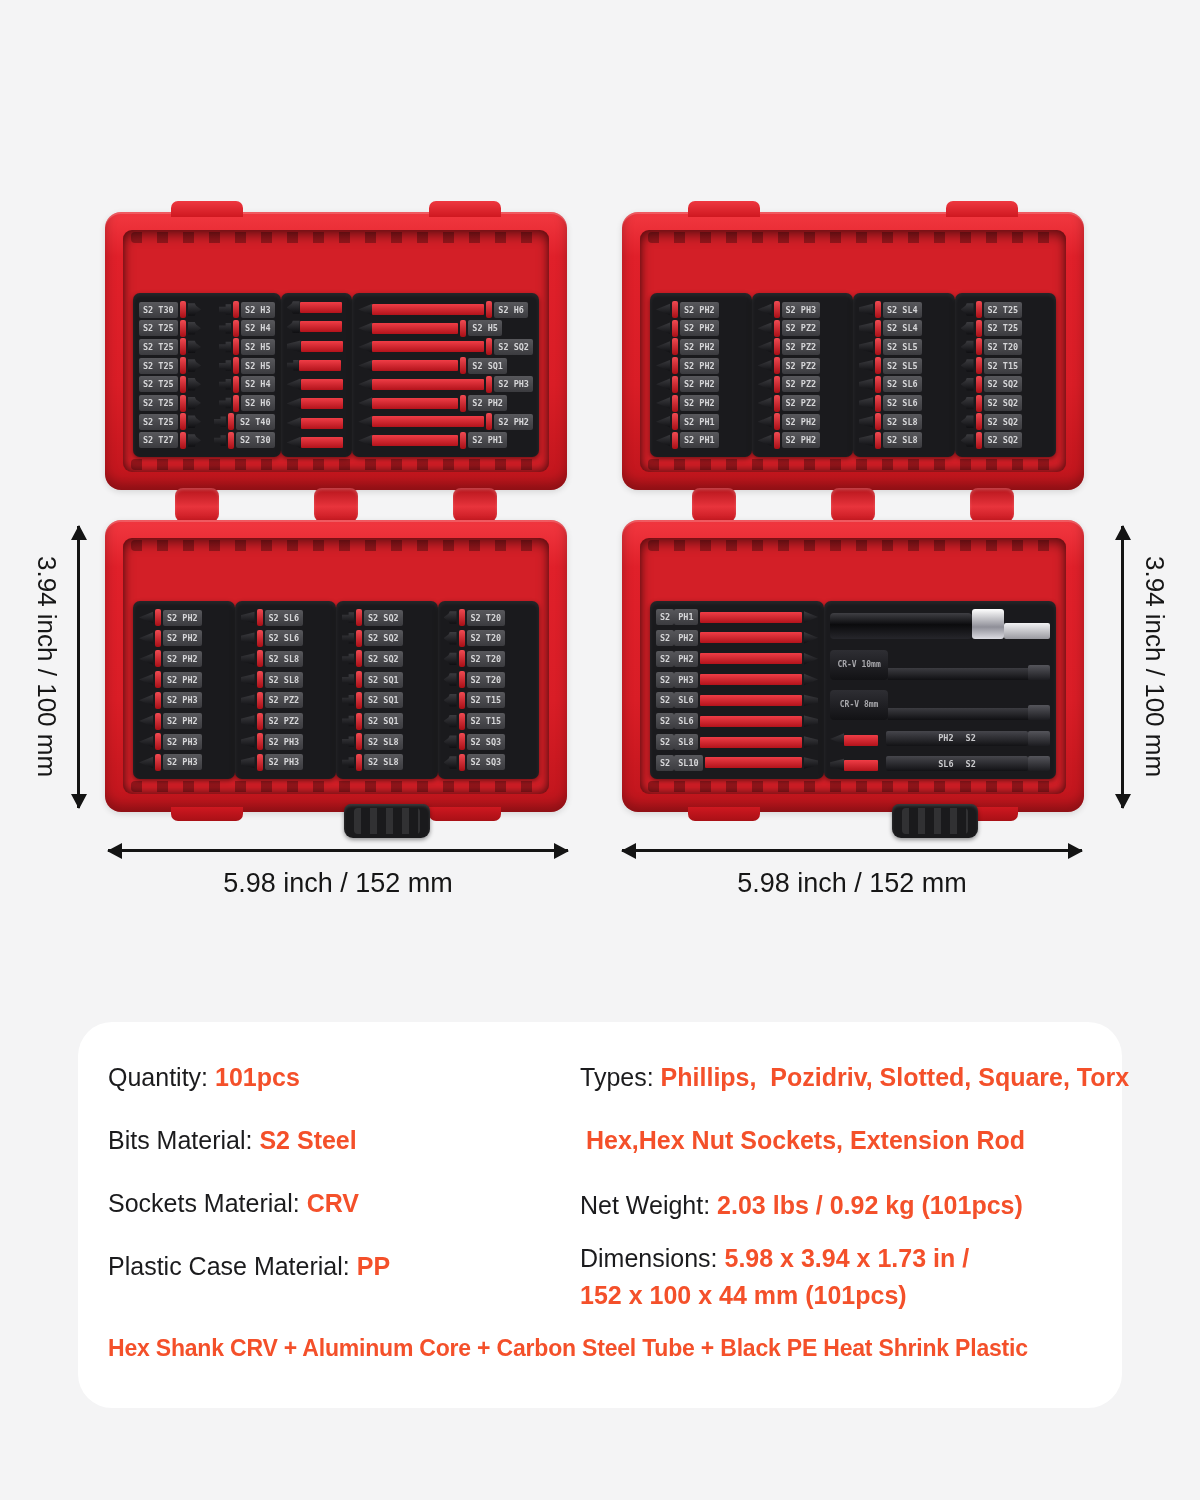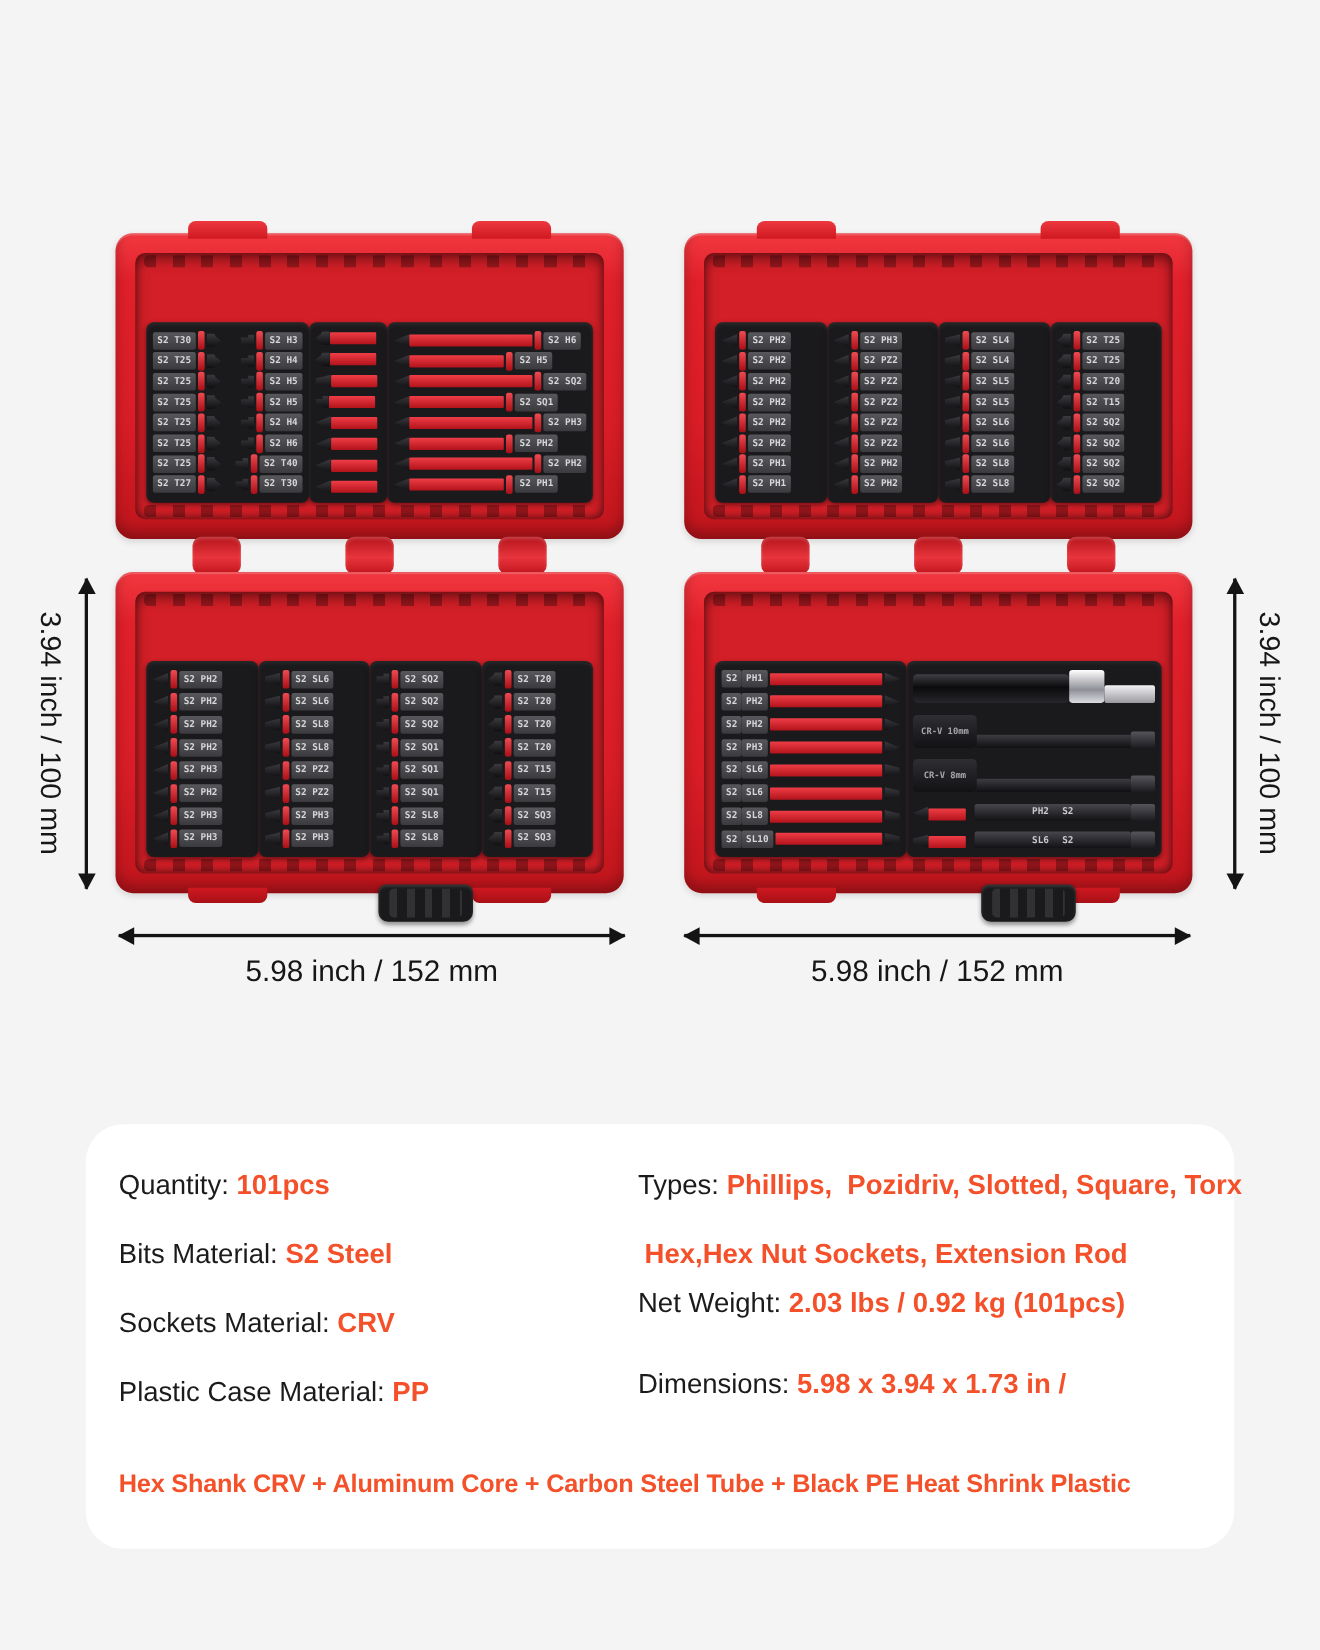--- a/index.html
+++ b/index.html
@@ -771,20 +771,23 @@
     <div class="spec-line ext" style="left:30px;top:311px">
       <b>Hex Shank CRV + Aluminum Core + Carbon Steel Tube + Black PE Heat Shrink Plastic</b>
     </div>
 
     <div class="spec-line pad" style="left:502px;top:103px">
       <b>Hex,Hex Nut Sockets, Extension Rod</b>
     </div>
     <div class="spec-line" style="left:502px;top:40px">
       <span>Types: </span><b>Phillips,&nbsp; Pozidriv, Slotted, Square, Torx</b>
     </div>
-    <div class="spec-line" style="left:502px;top:148px">
+    <div class="spec-line" style="left:502px;top:168px">
       <span>Net Weight: </span><b>2.03 lbs / 0.92 kg (101pcs)</b>
     </div>
     <div class="spec-line" style="left:502px;top:221px">
       <span>Dimensions: </span><b>5.98 x 3.94 x 1.73 in /</b>
     </div>
+    <div class="spec-line" style="left:502px;top:258px">
+      <b>152 x 100 x 44 mm (101pcs)</b>
+    </div>
   </div>
 </div>
 
 </body></html>

